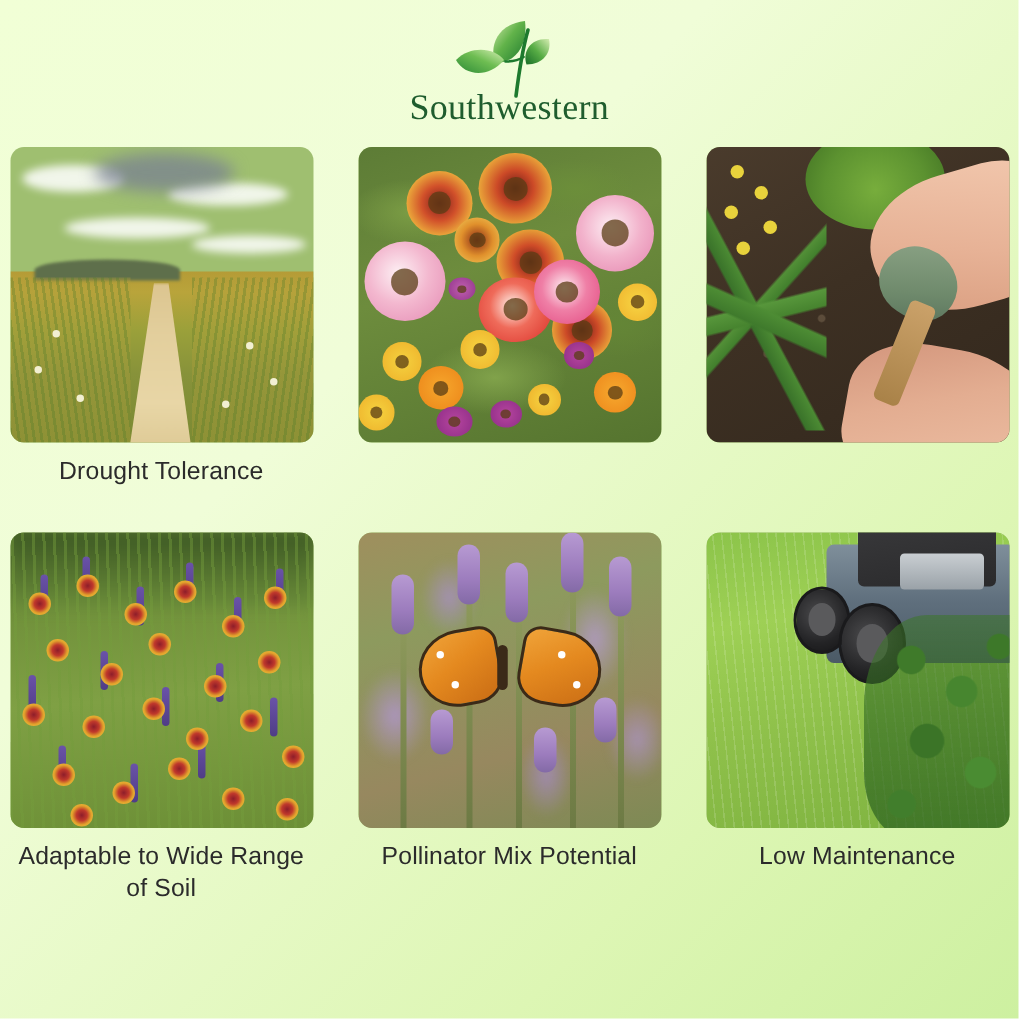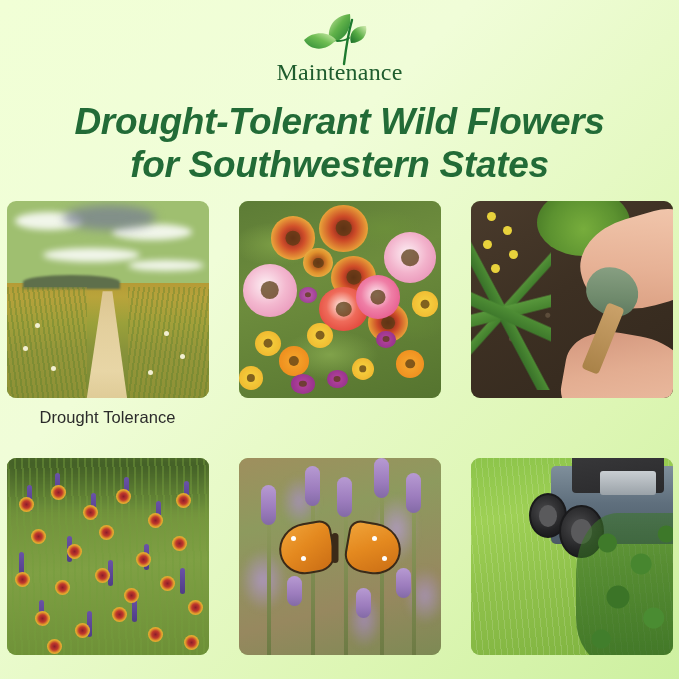--- a/index.html
+++ b/index.html
@@ -335,27 +335,23 @@
             <stop offset="100%" stop-color="#d8f0b6"></stop>
           </linearGradient>
         </defs>
         <path d="M58 6 C40 8 34 22 38 34 C52 34 60 22 58 6 Z" fill="url(#lgA)"></path>
         <path d="M74 18 C62 17 56 26 59 35 C70 35 76 27 74 18 Z" fill="url(#lgB)"></path>
         <path d="M12 32 C22 22 38 24 44 32 C34 44 18 43 12 32 Z" fill="url(#lgC)"></path>
         <path d="M60 12 C56 26 54 40 52 56" stroke="#1d7a2e" stroke-width="2.4" fill="none" stroke-linecap="round"></path>
         <path d="M57 30 C54 32 50 33 45 33" stroke="#1d7a2e" stroke-width="1.8" fill="none" stroke-linecap="round"></path>
       </svg>
     </span>
-    <span class="logo-wordmark">Maintenance</span>
+    <span class="logo-wordmark">Southwestern</span>
   </div>
 
-  <h1 class="title">
-    <span class="title-line">Drought-Tolerant Wild Flowers</span>
-    <span class="title-line">for Southwestern States</span>
-  </h1>
 
   <div class="grid">
 
     <div class="cell">
       <div class="photo">
         <div class="p1-sky layer" style="inset:auto;"></div>
         <div class="p1-cloud" style="left:4%;top:6%;width:34%;height:9%;"></div>
         <div class="p1-cloud" style="left:52%;top:12%;width:40%;height:8%;"></div>
         <div class="p1-cloud" style="left:18%;top:24%;width:48%;height:7%;"></div>
         <div class="p1-cloud" style="left:60%;top:30%;width:38%;height:6%;"></div>
@@ -456,20 +452,21 @@
         <div class="gf" style="left:58%;top:66%;"></div>
         <div class="gf" style="left:76%;top:60%;"></div>
         <div class="gf" style="left:90%;top:72%;"></div>
         <div class="gf" style="left:14%;top:78%;"></div>
         <div class="gf" style="left:34%;top:84%;"></div>
         <div class="gf" style="left:52%;top:76%;"></div>
         <div class="gf" style="left:70%;top:86%;"></div>
         <div class="gf" style="left:88%;top:90%;"></div>
         <div class="gf" style="left:20%;top:92%;"></div>
       </div>
+      <div class="caption">Adaptable to Wide Range of Soil</div>
     </div>
 
     <div class="cell">
       <div class="photo">
         <div class="p5-bg"></div>
         <div class="p5-bokeh"></div>
         <div class="lav-stem" style="left:14%;top:30%;height:70%;"></div>
         <div class="lav-stem" style="left:36%;top:20%;height:80%;"></div>
         <div class="lav-stem" style="left:52%;top:26%;height:74%;"></div>
         <div class="lav-stem" style="left:70%;top:14%;height:86%;"></div>
@@ -483,29 +480,31 @@
         <div class="lav-head" style="left:58%;top:66%;height:30px;"></div>
         <div class="lav-head" style="left:78%;top:56%;height:30px;"></div>
         <div class="bfly-wing left"></div>
         <div class="bfly-wing right"></div>
         <div class="bfly-body"></div>
         <div class="bfly-spot" style="left:26%;top:40%;"></div>
         <div class="bfly-spot" style="left:31%;top:50%;"></div>
         <div class="bfly-spot" style="left:66%;top:40%;"></div>
         <div class="bfly-spot" style="left:71%;top:50%;"></div>
       </div>
+      <div class="caption">Pollinator Mix Potential</div>
     </div>
 
     <div class="cell">
       <div class="photo">
         <div class="p6-lawn"></div>
         <div class="p6-blades"></div>
         <div class="p6-deck"></div>
         <div class="p6-engine"></div>
         <div class="p6-muffler"></div>
         <div class="p6-wheel" style="right:52%;top:18%;width:19%;height:23%;"></div>
         <div class="p6-wheel" style="right:34%;top:24%;width:22%;height:27%;"></div>
         <div class="p6-weeds"></div>
       </div>
+      <div class="caption">Low Maintenance</div>
     </div>
 
   </div>
 </div>
 
 </body></html>

